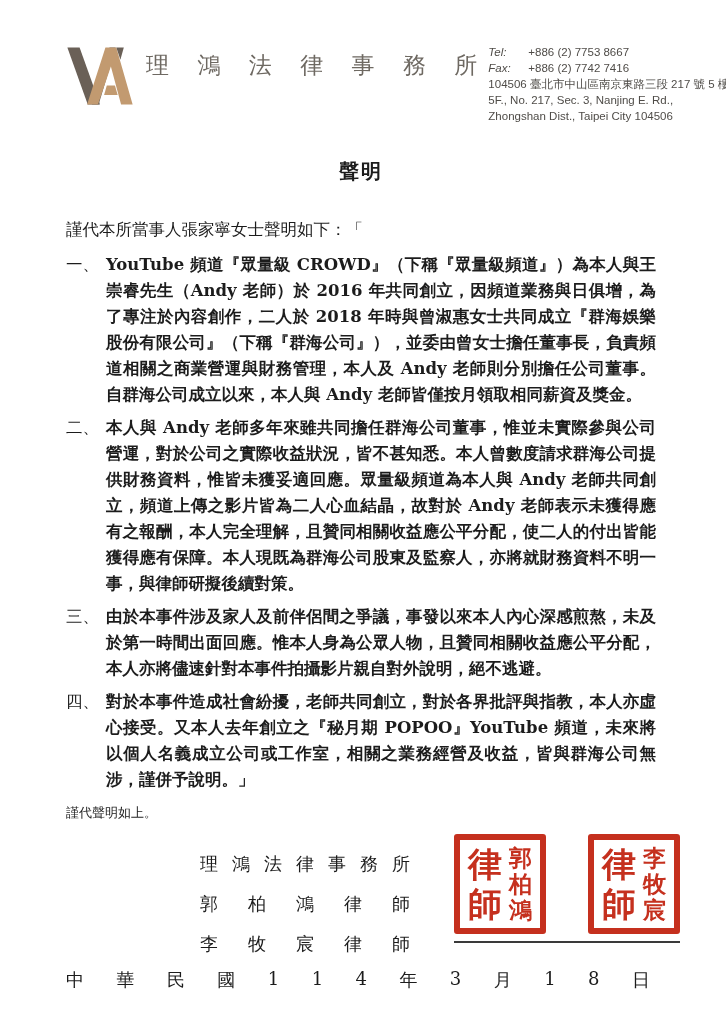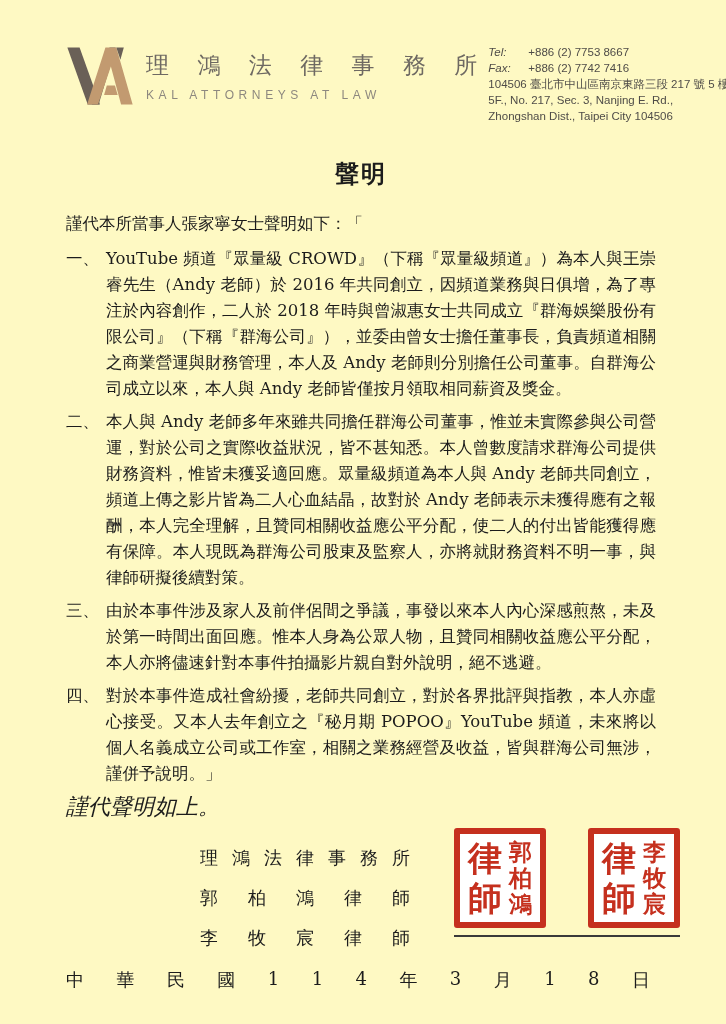--- a/index.html
+++ b/index.html
@@ -10,21 +10,21 @@
     --firm-zh:#6e6962;
     --firm-en:#8d887f;
     --contact:#4f4c48;
   }
   *{margin:0;padding:0;box-sizing:border-box;}
   html,body{background:#e8e8e8;}
   .page{
     position:relative;
     width:726px;height:1024px;
     margin:0 auto;
-    background:#fef9c3;
+    background:#ffffff;
     font-family:"DejaVu Serif","Liberation Serif",serif;
     color:var(--ink);
     overflow:hidden;
   }
   .content{position:absolute;left:66px;right:70px;top:40px;}
 
   
   .letterhead{display:flex;align-items:flex-start;}
   .logo-mark{width:68px;height:72px;flex:0 0 auto;}
   .firm-names{margin-left:12px;padding-top:10px;}
@@ -42,29 +42,29 @@
     margin-left:auto;width:260px;flex:0 0 auto;
     font-family:"Liberation Sans","DejaVu Sans",sans-serif;
     font-size:11.5px;line-height:1.4;color:var(--contact);
     padding-top:4px;
   }
   .contact-row{display:flex;}
   .contact-label{width:40px;flex:0 0 auto;font-style:italic;}
 
   
   .doc-title{
-    text-align:center;font-size:24px;font-weight:bold;
+    text-align:center;font-size:20px;font-weight:bold;
     margin-top:34px;letter-spacing:2px;
   }
-  .intro{margin-top:21px;font-size:16.5px;line-height:26px;}
+  .intro{margin-top:32px;font-size:16.5px;line-height:26px;}
   .paras{margin-top:9px;}
   .para{display:flex;margin-bottom:7px;font-size:16.5px;line-height:26px;}
   .para .num{width:40px;flex:0 0 auto;}
-  .para .ptext{flex:1;text-align:justify;}
-  .closing{margin-top:5px;font-size:22px;line-height:26px;font-style:italic;}
+  .para .ptext{flex:1;text-align:justify;font-weight:bold;}
+  .closing{margin-top:5px;font-size:13px;line-height:26px;}
 
   
   .sig-row{display:flex;margin-top:8px;align-items:flex-start;}
   .sig-names{margin-left:134px;width:210px;flex:0 0 auto;padding-top:17px;}
   .sig-line{
     display:flex;justify-content:space-between;
     font-size:18px;line-height:26px;margin-bottom:14px;
   }
   .seals-block{margin-left:44px;width:226px;flex:0 0 auto;}
   .seals-row{display:flex;gap:14px;justify-content:space-between;}
@@ -96,21 +96,20 @@
     <div class="letterhead">
       <svg class="logo-mark" viewBox="0 0 100 92" xmlns="http://www.w3.org/2000/svg">
         <polygon points="2,4 20,4 50,88 32,88" fill="#6a6057"></polygon>
         <polygon points="38,88 48,88 73,4 64,4" fill="#6a6057"></polygon>
         <path d="M58,4 L74,4 L98,88 L81,88 L66,32 L47,88 L31,88 Z" fill="#c29a70"></path>
         <polygon points="74,4 85,4 80,22" fill="#6a6057"></polygon>
         <polygon points="60,60 72,60 76,74 56,74" fill="#c29a70"></polygon>
       </svg>
       <div class="firm-names">
         <div class="firm-zh">理 鴻 法 律 事 務 所</div>
-        <div class="firm-en">KAL ATTORNEYS AT LAW</div>
       </div>
       <div class="contact">
         <div class="contact-row">
           <span class="contact-label">Tel:</span>
           <span>+886 (2) 7753 8667</span>
         </div>
         <div class="contact-row">
           <span class="contact-label">Fax:</span>
           <span>+886 (2) 7742 7416</span>
         </div>

